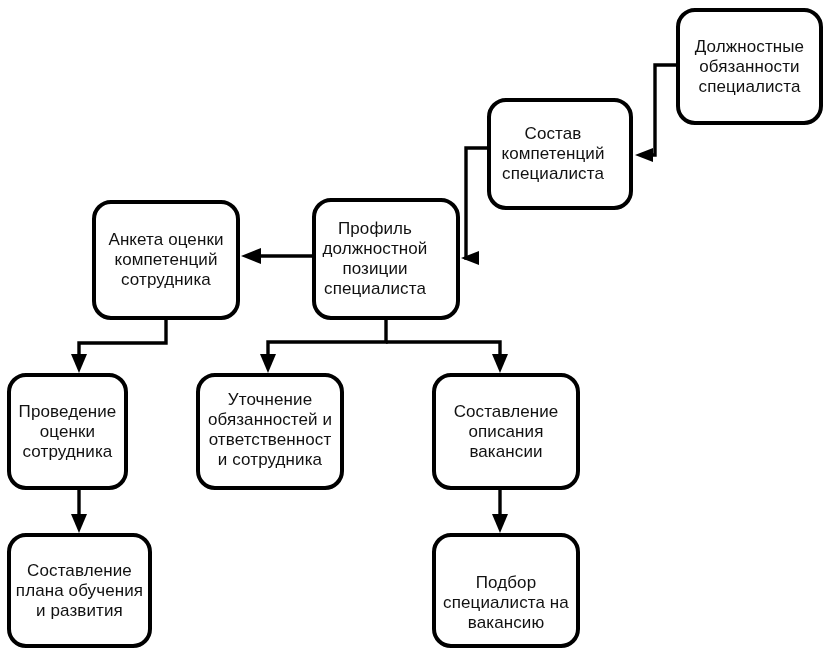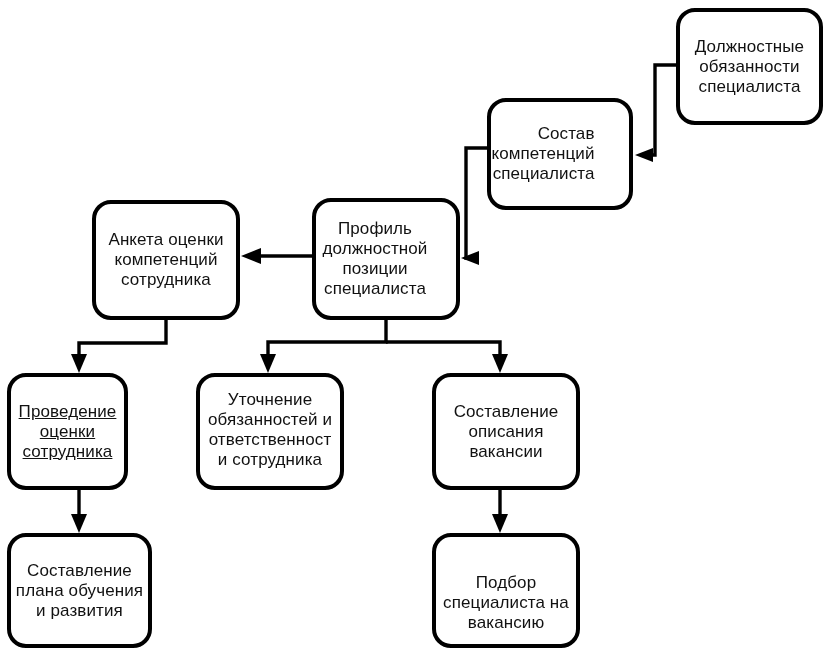--- a/index.html
+++ b/index.html
@@ -107,34 +107,34 @@
     <rect class="node-box" x="198" y="375" width="144" height="113" rx="17" ry="17"></rect>
     <rect class="node-box" x="434" y="375" width="144" height="113" rx="17" ry="17"></rect>
     <rect class="node-box" x="9" y="535" width="141" height="111" rx="17" ry="17"></rect>
     <rect class="node-box" x="434" y="535" width="144" height="111" rx="17" ry="17"></rect>
   </svg>
 
   <div class="node-label" style="left:676px; top:8px; width:147px; height:117px;">Должностные
 обязанности
 специалиста</div>
 
-  <div class="node-label" style="left:470px; top:98px; width:146px; height:112px;text-align:right;">Состав
+  <div class="node-label" style="left:480px; top:98px; width:146px; height:112px;">Состав
 компетенций
 специалиста</div>
 
   <div class="node-label" style="left:301px; top:198px; width:148px; height:122px;">Профиль
 должностной
 позиции
 специалиста</div>
 
   <div class="node-label" style="left:92px; top:200px; width:148px; height:120px;">Анкета оценки
 компетенций
 сотрудника</div>
 
-  <div class="node-label" style="left:7px; top:373px; width:121px; height:117px;text-decoration:underline;">Проведение
+  <div class="node-label" style="left:7px; top:373px; width:121px; height:117px;">Проведение
 оценки
 сотрудника</div>
 
   <div class="node-label" style="left:196px; top:371px; width:148px; height:117px;">Уточнение
 обязанностей и
 ответственност
 и сотрудника</div>
 
   <div class="node-label" style="left:432px; top:373px; width:148px; height:117px;">Составление
 описания

